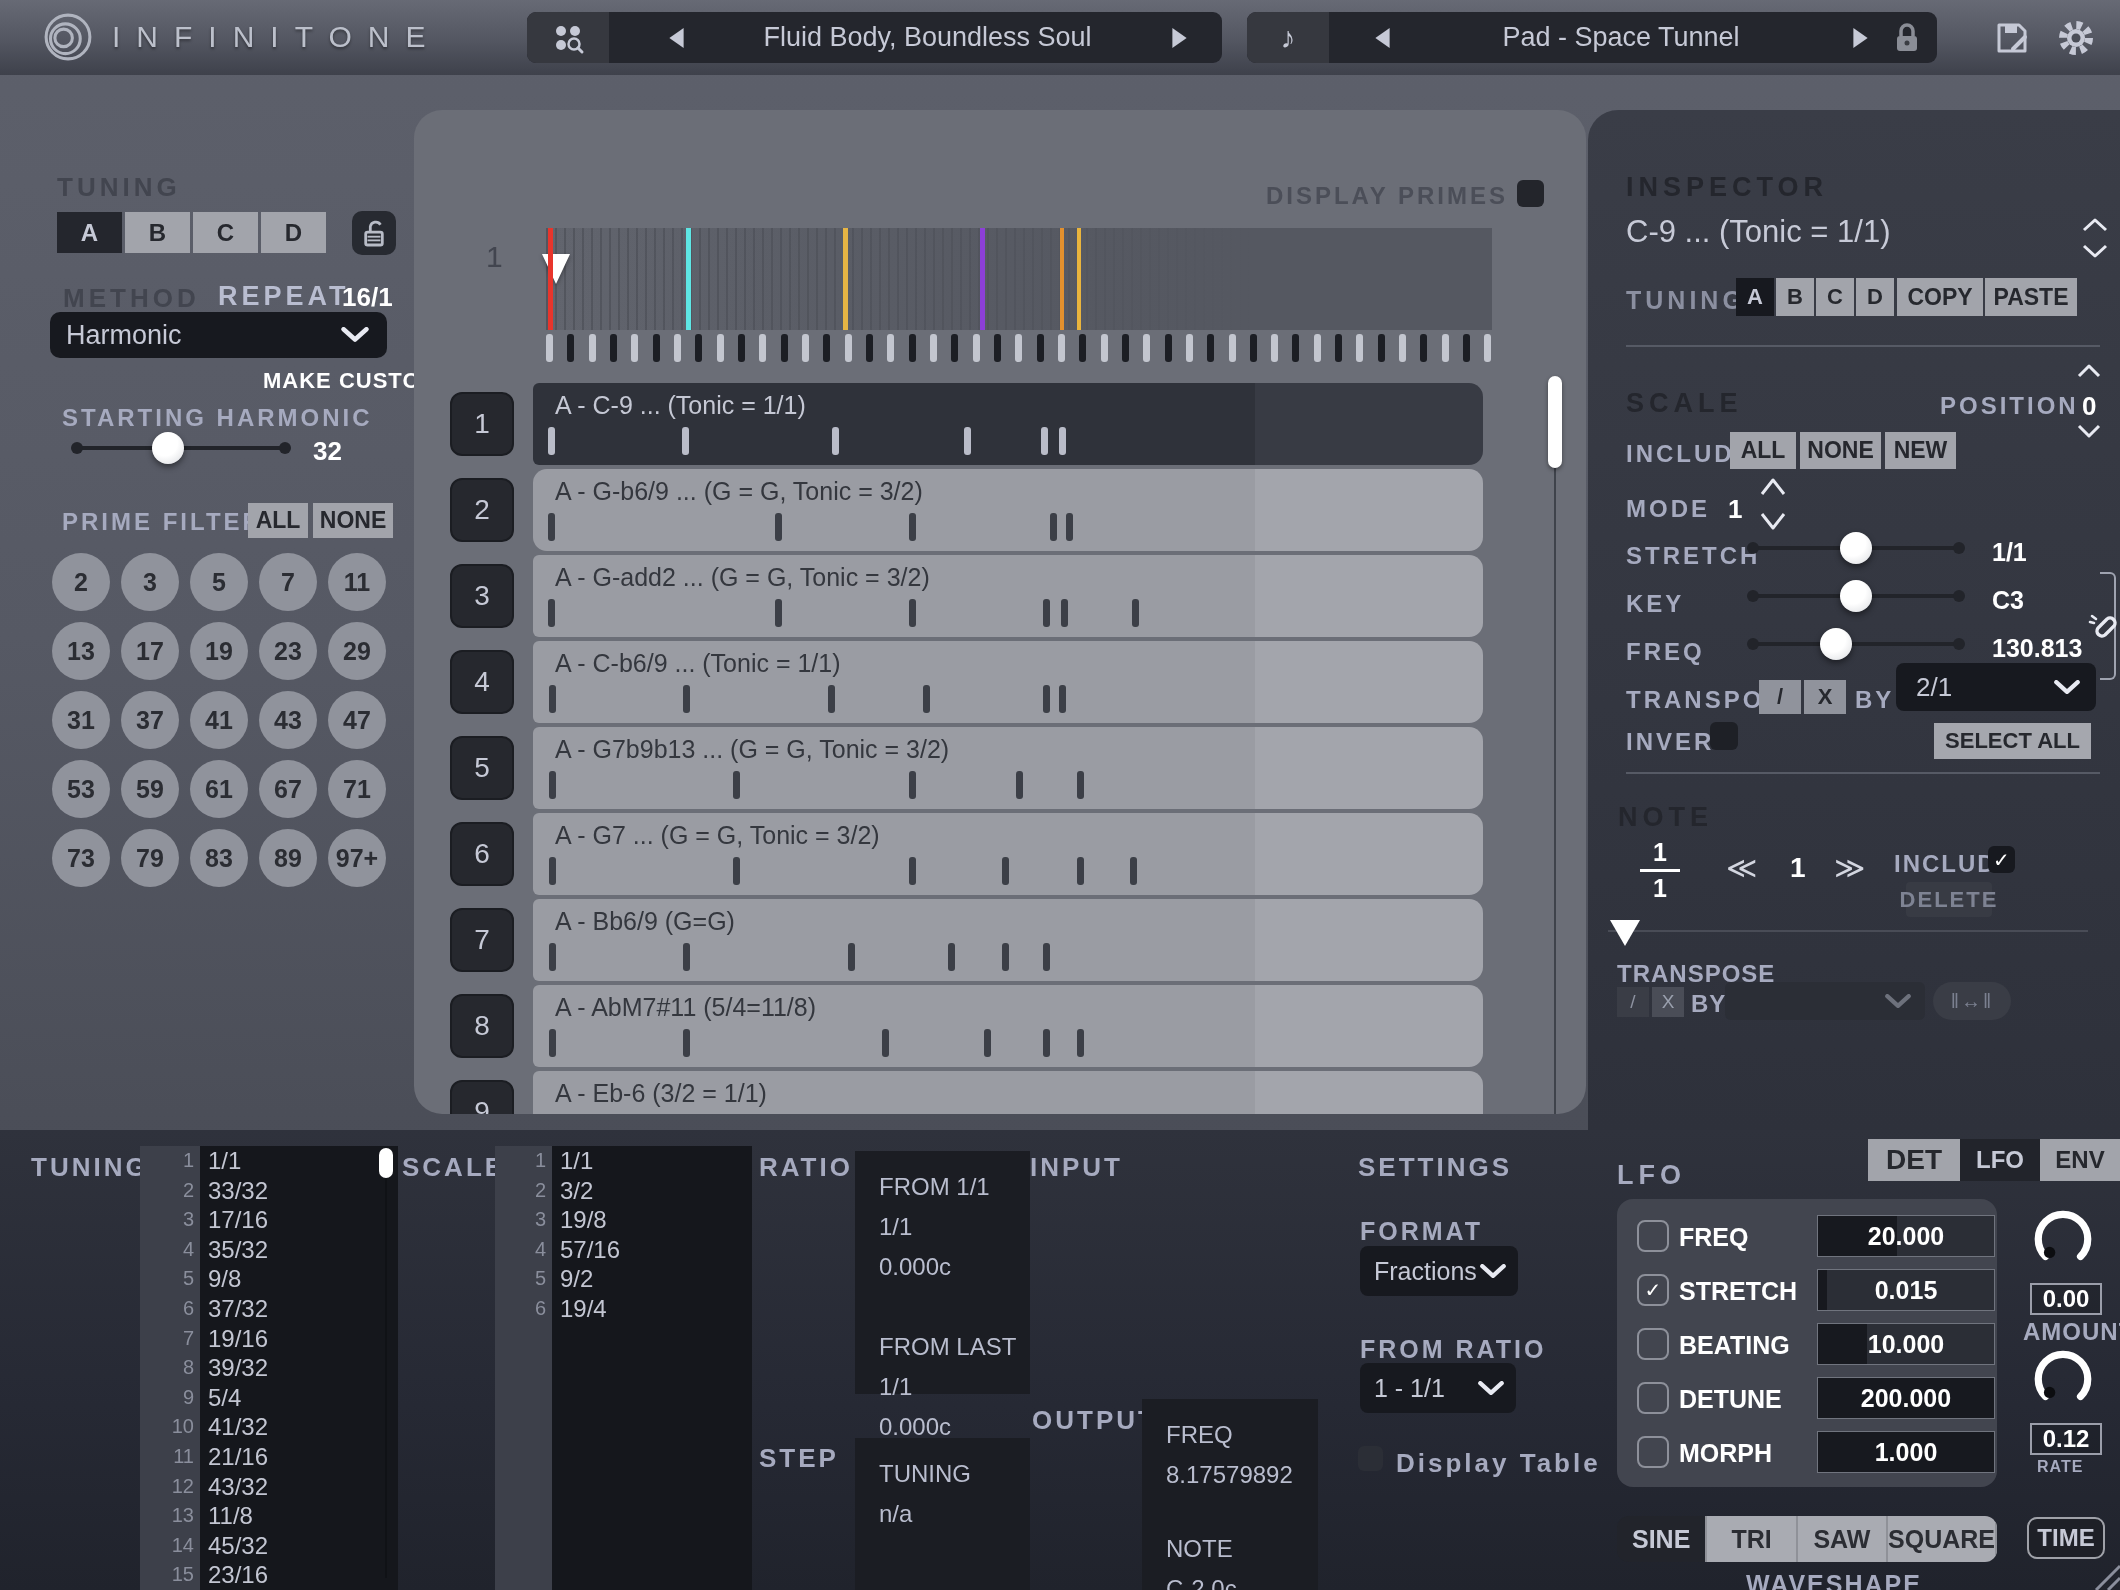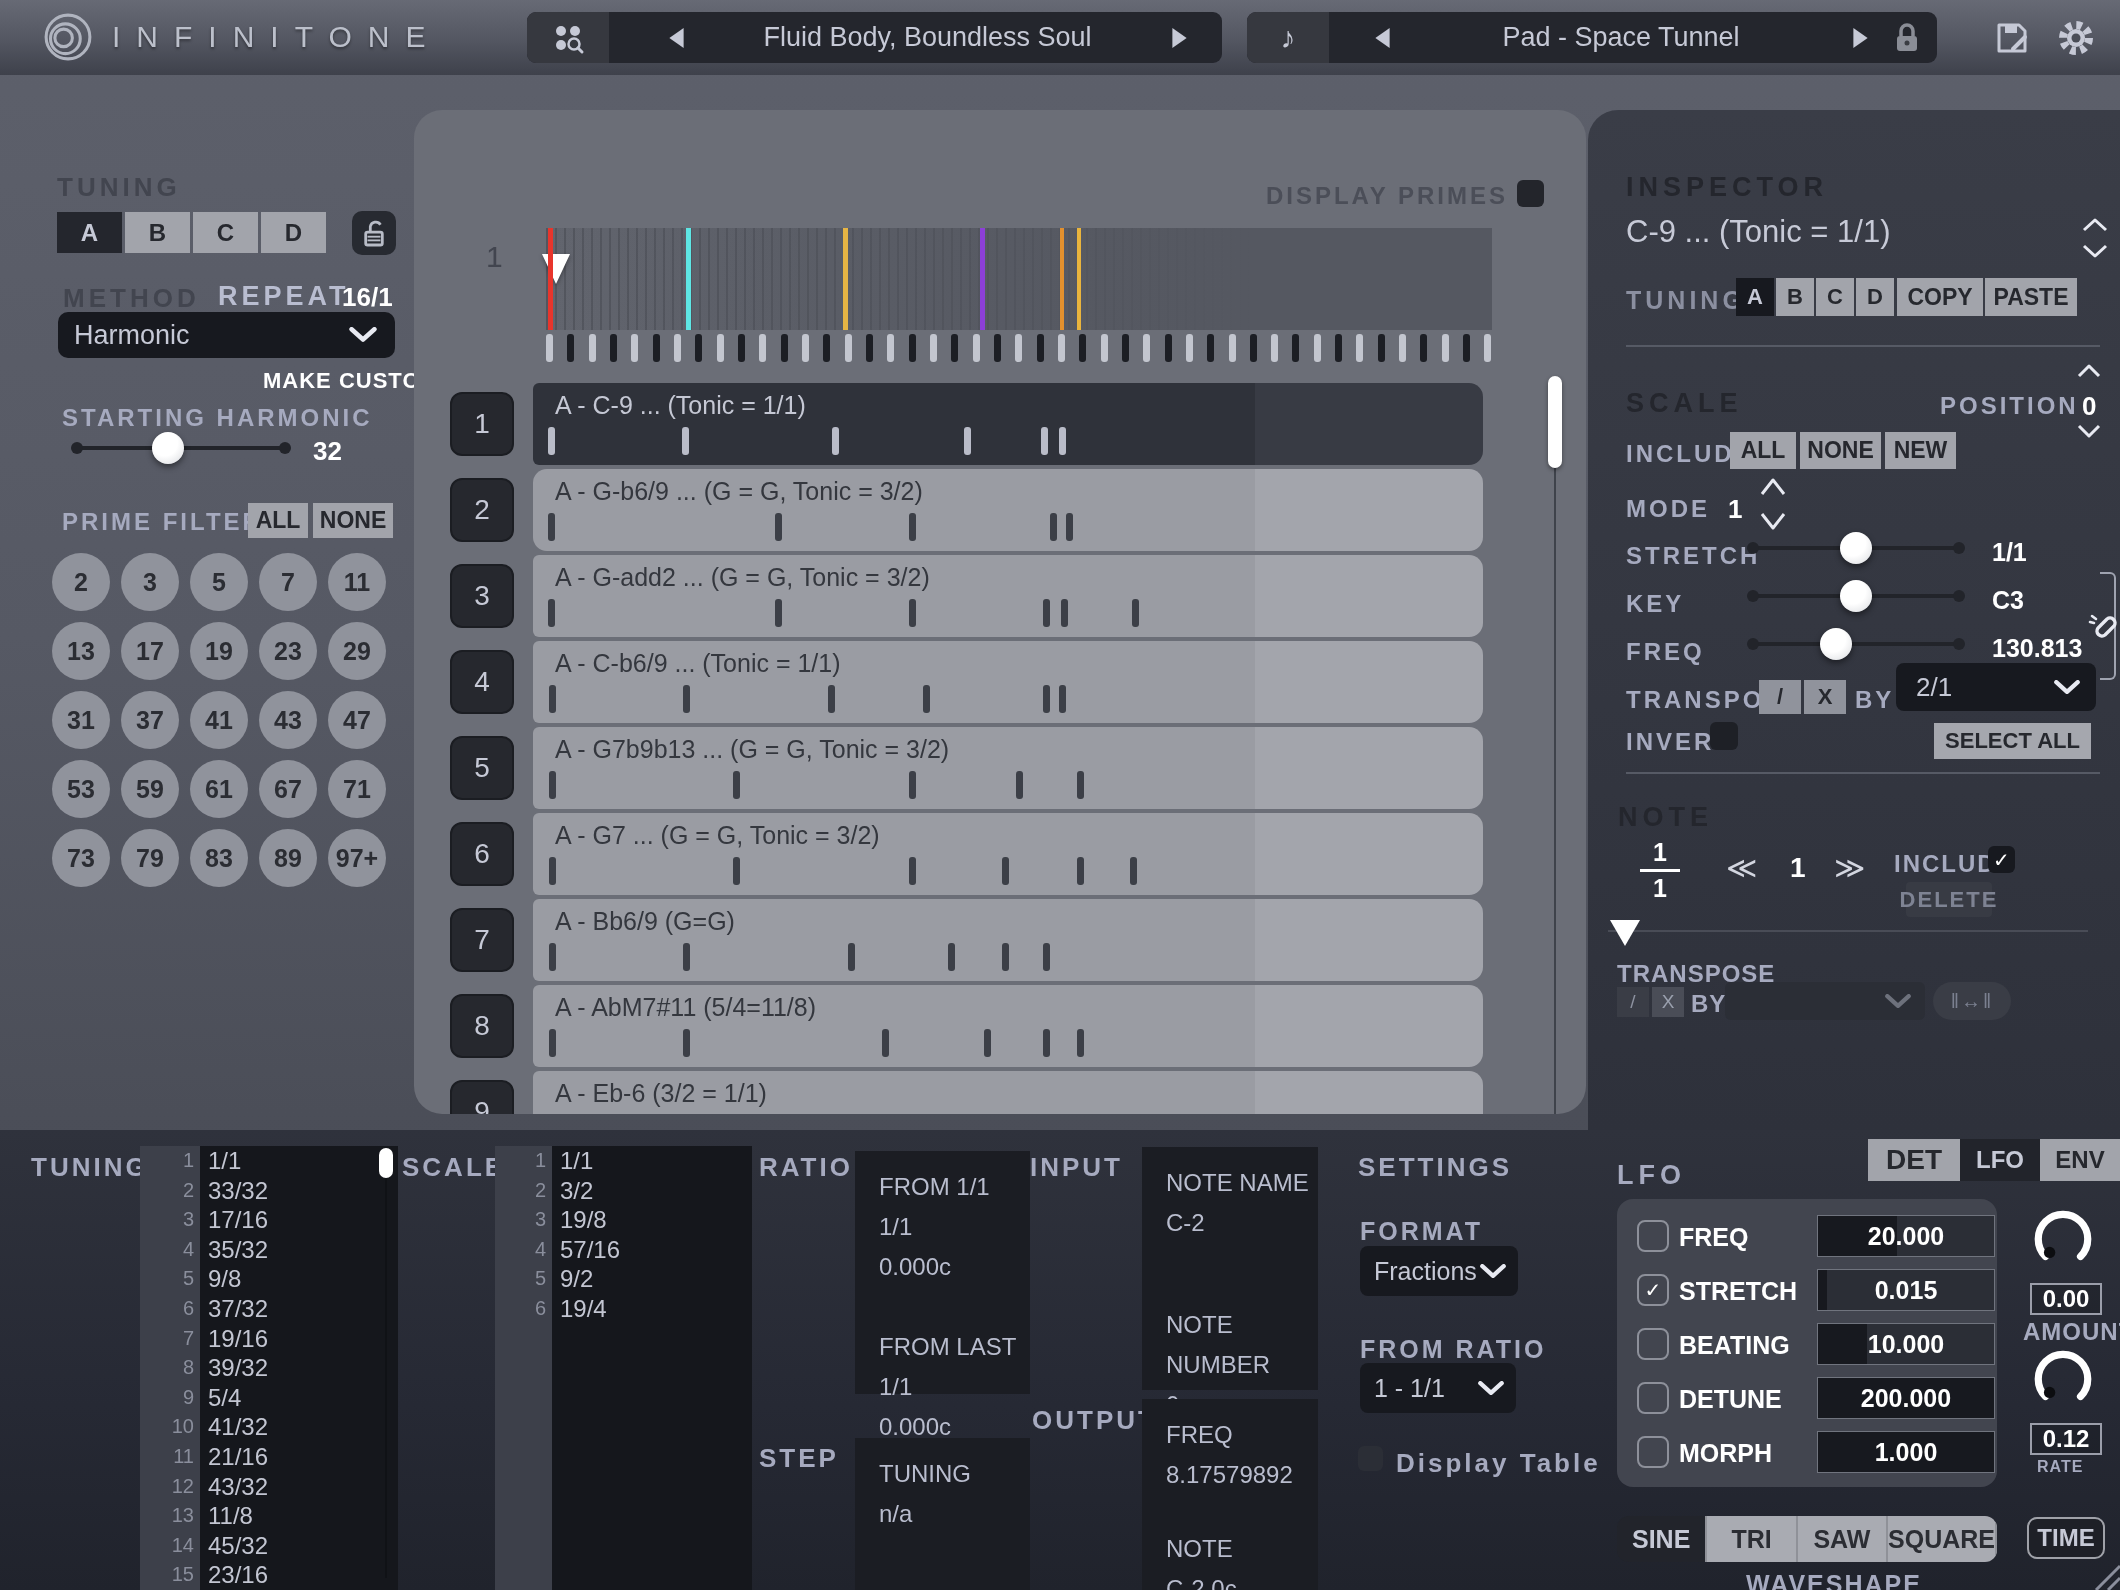--- a/index.html
+++ b/index.html
@@ -147,21 +147,21 @@
       <line x1="6" y1="20" x2="20" y2="20" stroke="#b8bcc7" stroke-width="2"></line>
       <line x1="6" y1="24" x2="20" y2="24" stroke="#b8bcc7" stroke-width="2"></line>
       <path d="M9 15 v-6 a6 6 0 0 1 11 -2" fill="none" stroke="#b8bcc7" stroke-width="3"></path>
     </svg>
   </div>
 
   <div class="abs lab-dark" style="left:63px;top:283px;">METHOD</div>
   <div class="abs" style="left:218px;top:281px;font-size:27px;font-weight:bold;letter-spacing:4px;color:#b9bdd0;">REPEAT</div>
   <div class="abs white-bold" style="left:342px;top:282px;font-size:26px;">16/1</div>
 
-  <div class="abs dark-box" style="left:58px;top:312px;width:337px;height:46px;display:flex;align-items:center;">
+  <div class="abs dark-box" style="left:50px;top:312px;width:337px;height:46px;display:flex;align-items:center;">
     <span style="margin-left:16px;font-size:27px;">Harmonic</span>
     <svg style="position:absolute;right:18px;" width="28" height="16" viewBox="0 0 24 14">
       <polyline points="2,2 12,11 22,2" fill="none" stroke="#e8eaf2" stroke-width="4" stroke-linecap="round" stroke-linejoin="round"></polyline>
     </svg>
   </div>
   <div class="abs white-bold" style="left:263px;top:368px;font-size:22px;letter-spacing:1px;">MAKE CUSTOM</div>
 
   <div class="abs lab-lav" style="left:62px;top:404px;">STARTING HARMONIC</div>
   <div class="abs" style="left:77px;top:432px;width:208px;height:32px;">
     <div class="hs-track" style="left:0;right:0;top:14px;"></div>
@@ -625,27 +625,20 @@
       <div>0.000c</div>
     </div>
 
     <div class="abs lab-lav" style="left:759px;top:313px;font-size:26px;">STEP</div>
     <div class="abs data-box" style="left:855px;top:308px;width:175px;height:152px;">
       <div>TUNING</div>
       <div>n/a</div>
     </div>
 
     <div class="abs lab-lav" style="left:1030px;top:22px;font-size:26px;">INPUT</div>
-    <div class="abs data-box" style="left:1142px;top:17px;width:176px;height:243px;">
-      <div>NOTE NAME</div>
-      <div>C-2</div>
-      <div style="height:62px;"></div>
-      <div>NOTE NUMBER</div>
-      <div>0</div>
-    </div>
 
     <div class="abs lab-lav" style="left:1032px;top:275px;font-size:26px;">OUTPUT</div>
     <div class="abs data-box" style="left:1142px;top:269px;width:176px;height:191px;">
       <div>FREQ</div>
       <div>8.17579892</div>
       <div style="height:34px;"></div>
       <div>NOTE</div>
       <div>C-2 0c</div>
     </div>
 

